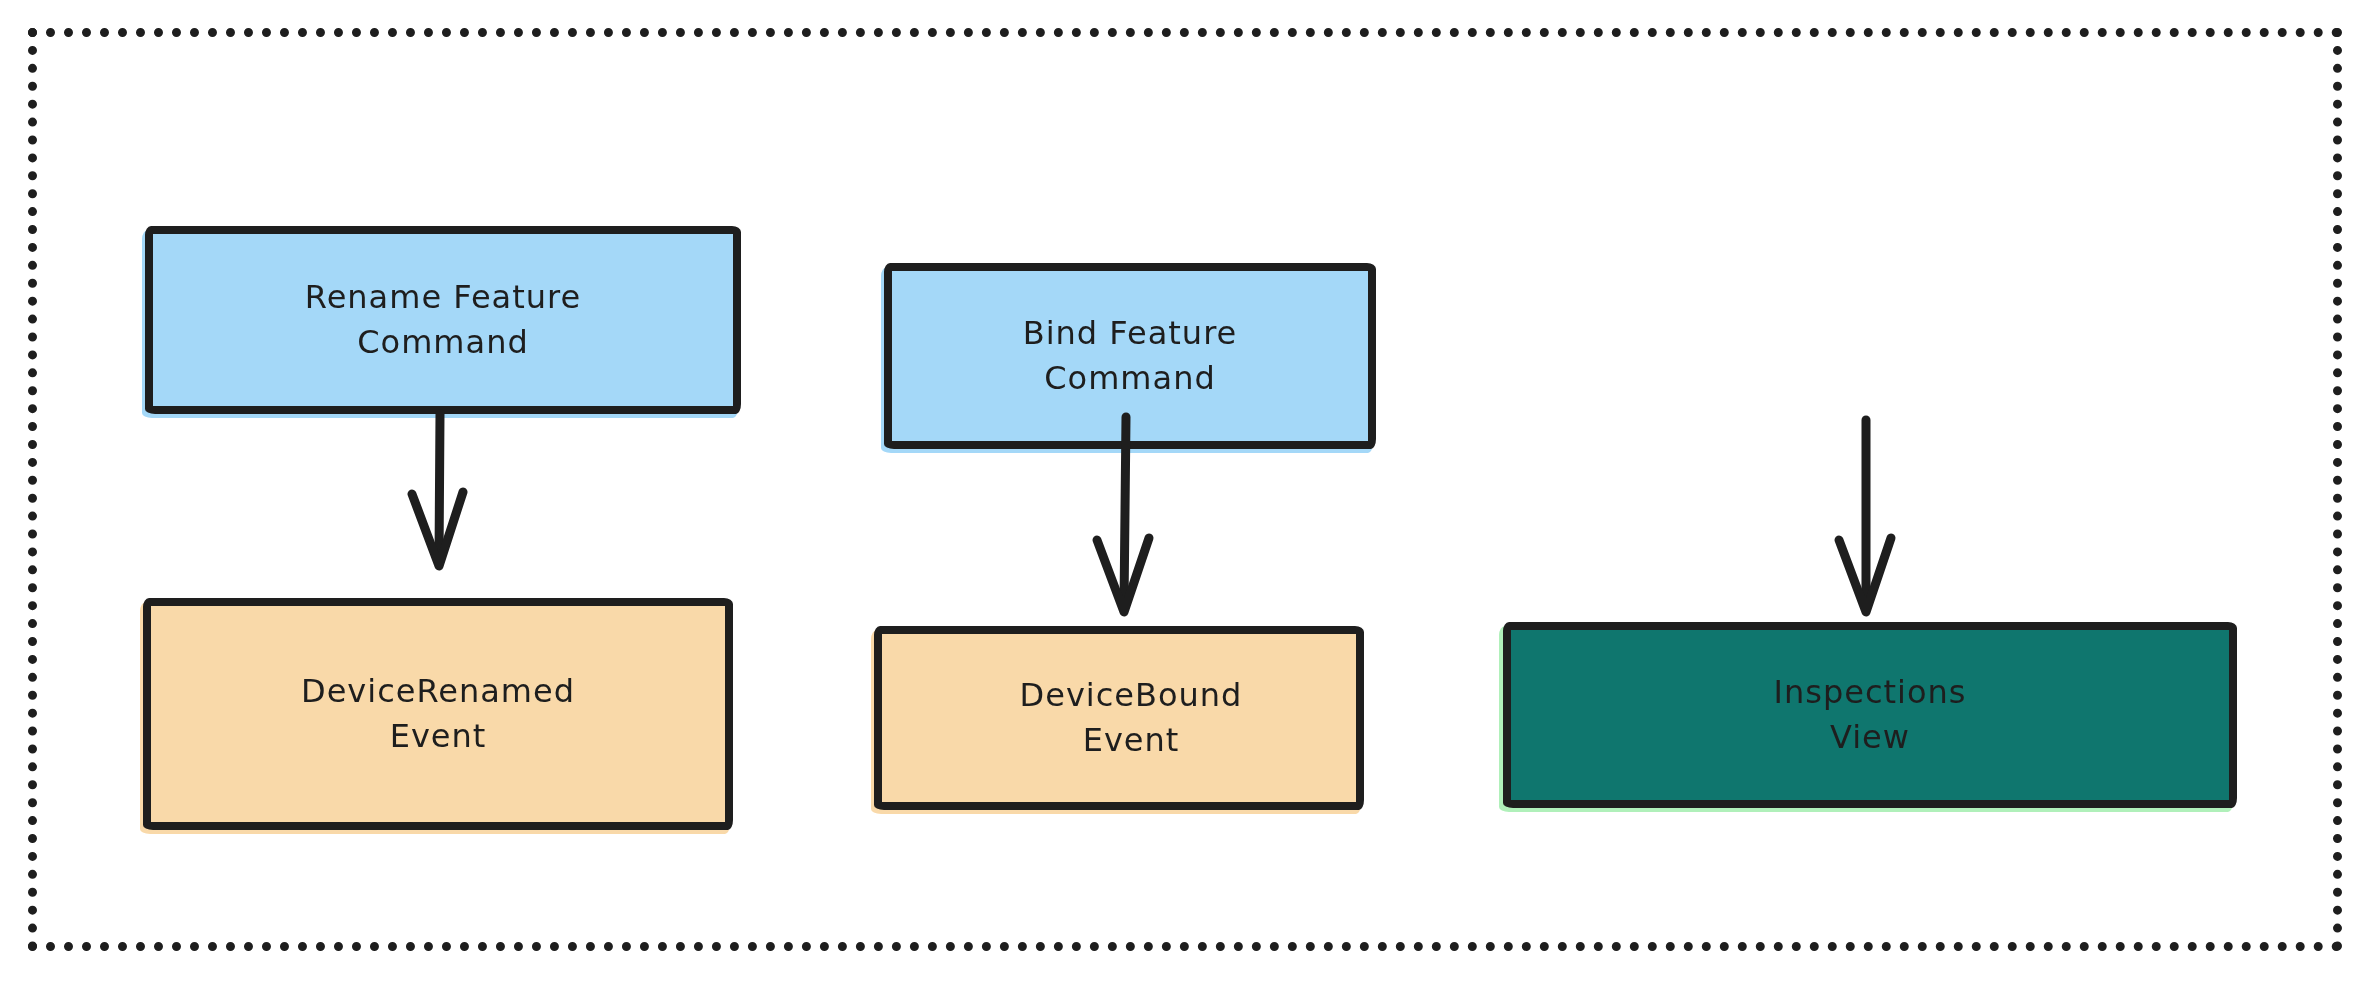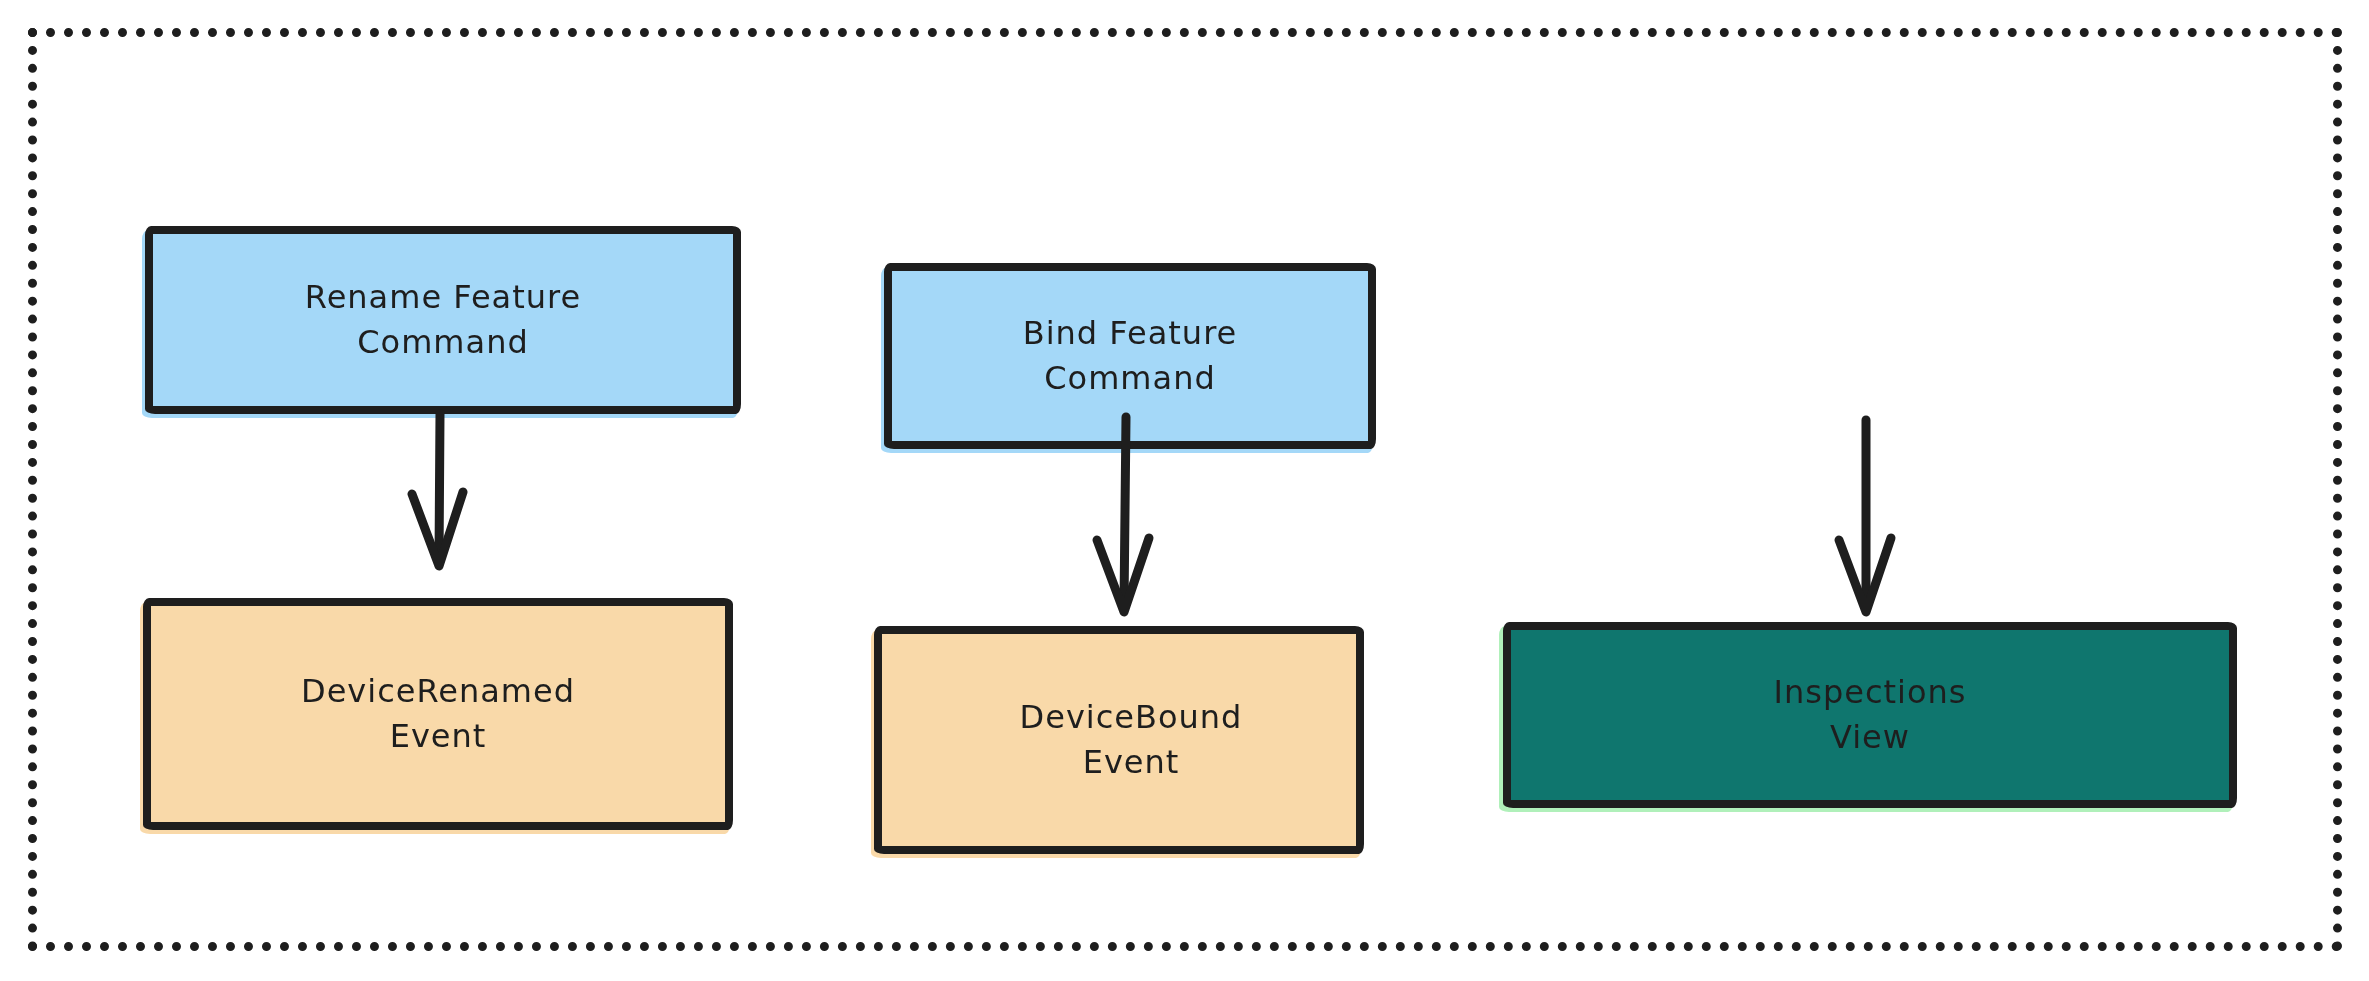--- a/index.html
+++ b/index.html
@@ -49,21 +49,21 @@
     white-space: pre-line;
     box-sizing: border-box;
   }
   .fill-blue   { background: #a4d8f8; box-shadow: -3px 4px 0 0 #a4d8f8; }
   .fill-orange { background: #f9d9a9; box-shadow: -3px 4px 0 0 #f9d9a9; }
   .fill-green  { background: #0f766e; box-shadow: -4px 4px 0 0 #b0f0ba; }
 
   #node-rename-feature-command { left: 145px; top: 226px; width: 596px; height: 188px; }
   #node-device-renamed-event   { left: 143px; top: 586px; width: 590px; height: 232px; margin-top: 12px; }
   #node-bind-feature-command   { left: 884px; top: 231px; width: 492px; height: 186px; margin-top: 32px; }
-  #node-device-bound-event     { left: 874px; top: 626px; width: 490px; height: 228px; padding-left: 24px; }
+  #node-device-bound-event     { left: 874px; top: 626px; width: 490px; height: 184px; padding-left: 24px; }
   #node-get-device-inspections-query { left: 1532px; top: 228px; width: 690px; height: 192px; }
   #node-inspections-view       { left: 1503px; top: 622px; width: 734px; height: 186px; }
 
   .edges {
     position: absolute;
     left: 0;
     top: 0;
     width: 2369px;
     height: 981px;
     pointer-events: none;

